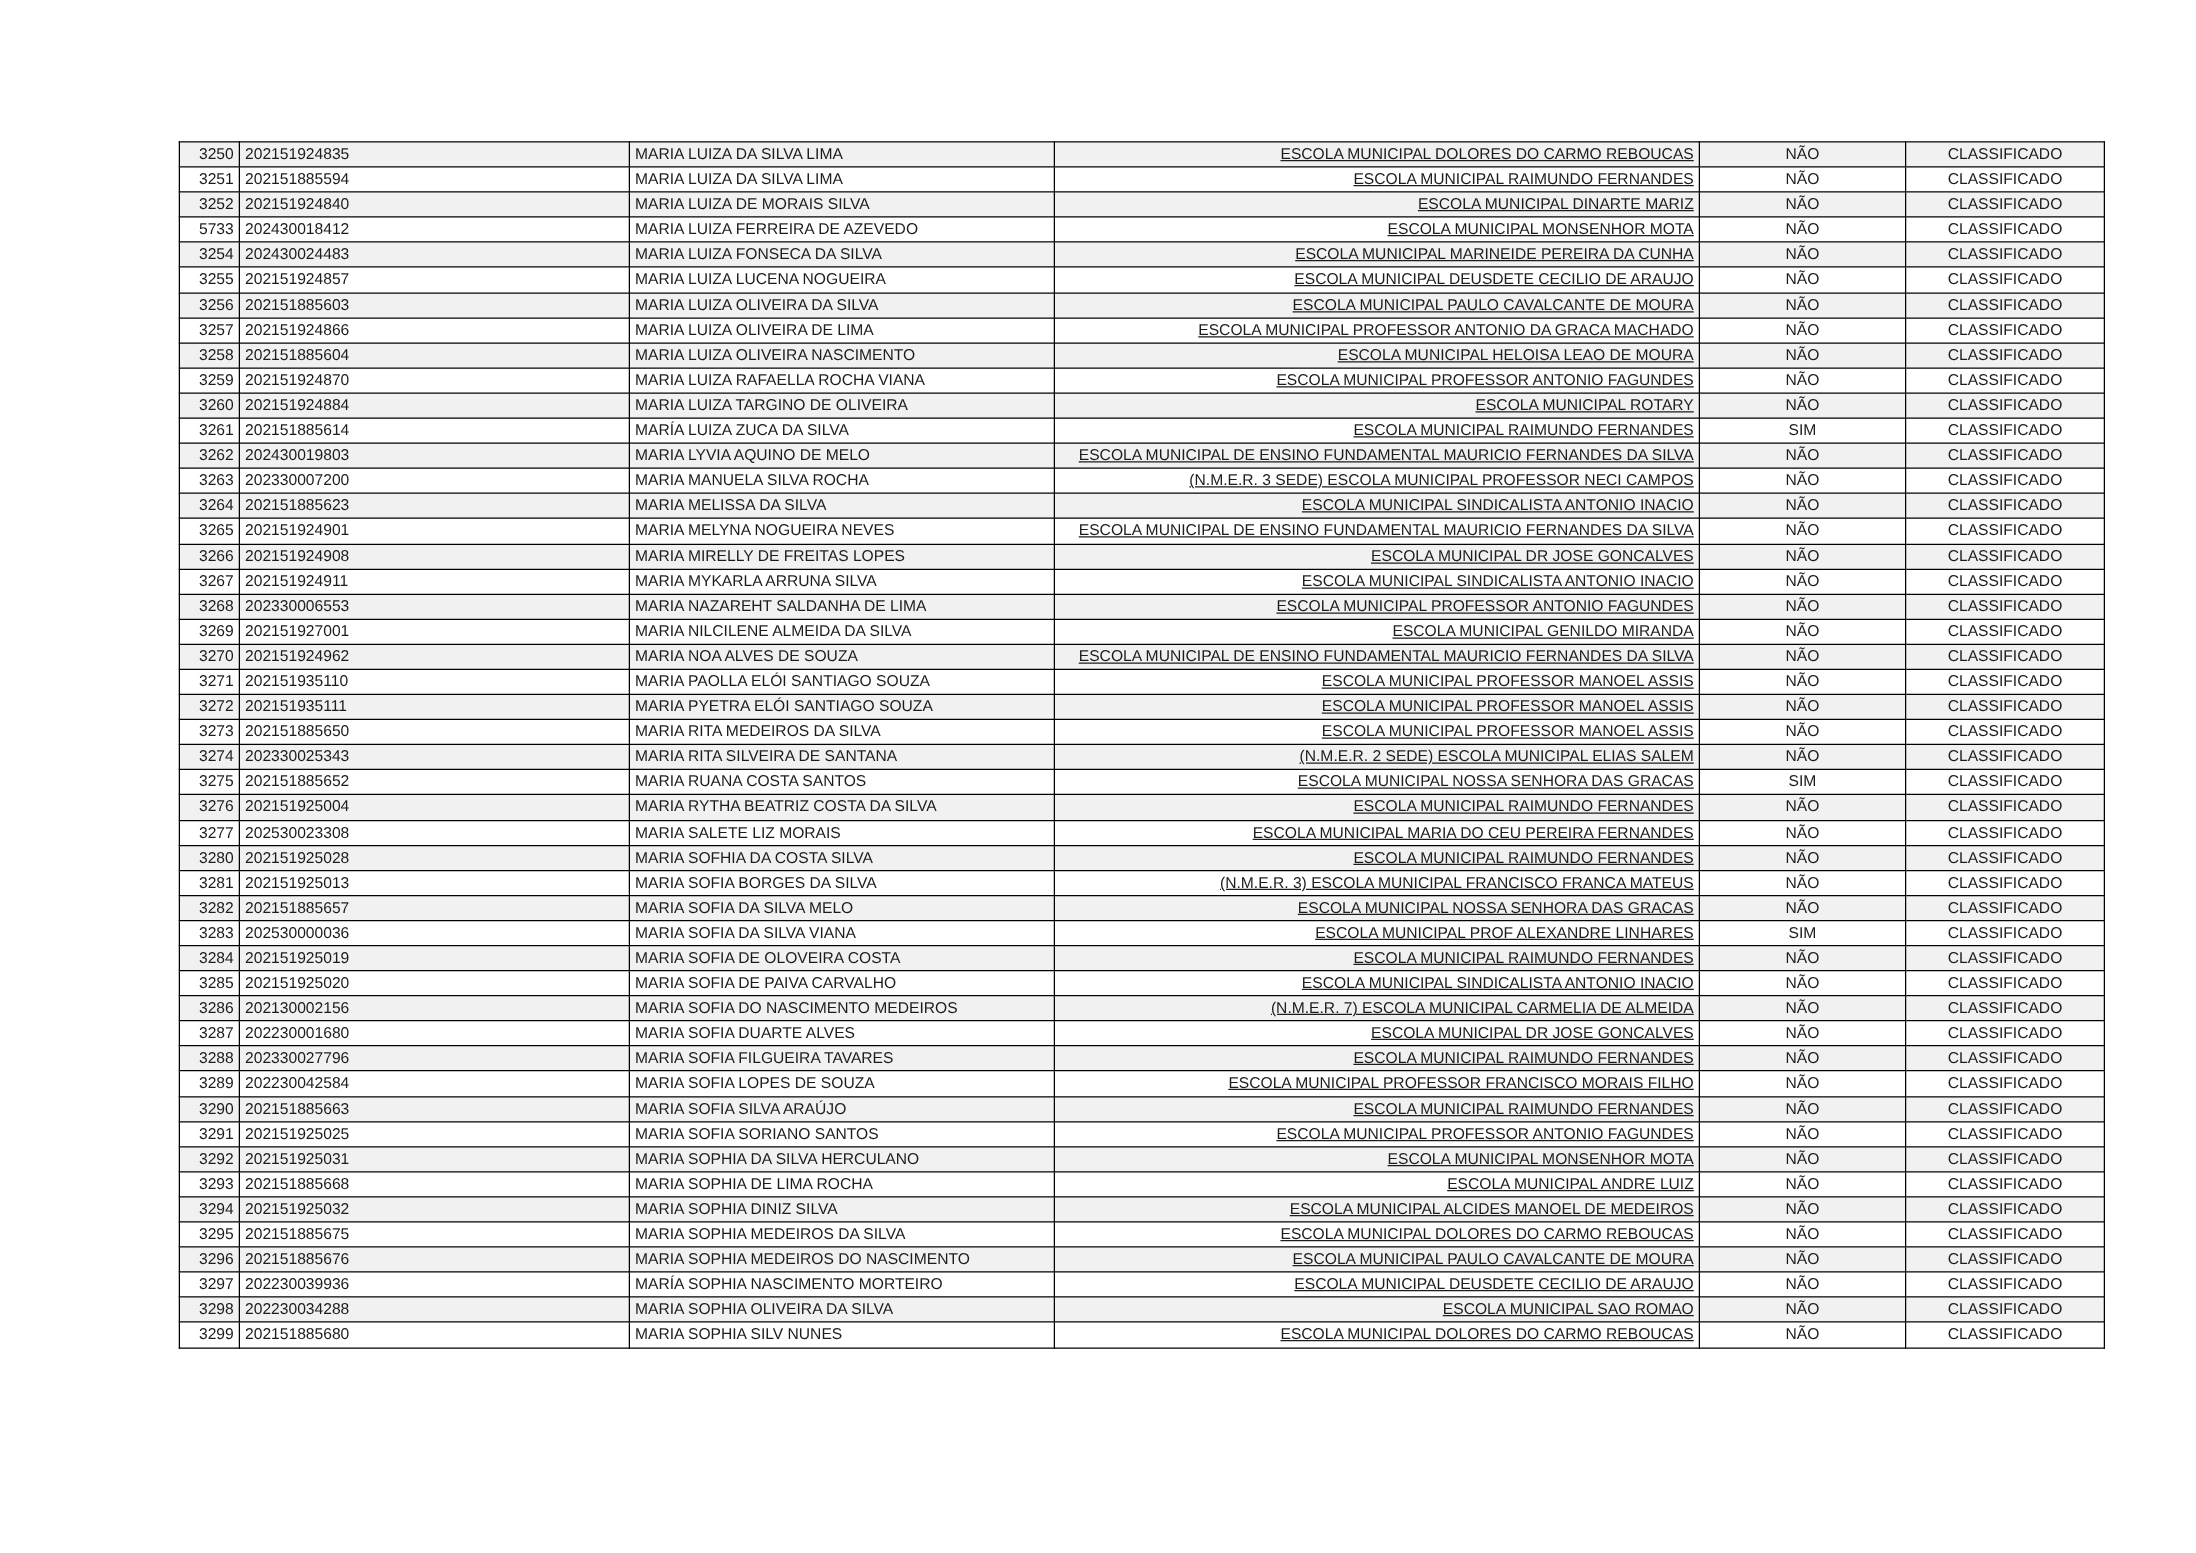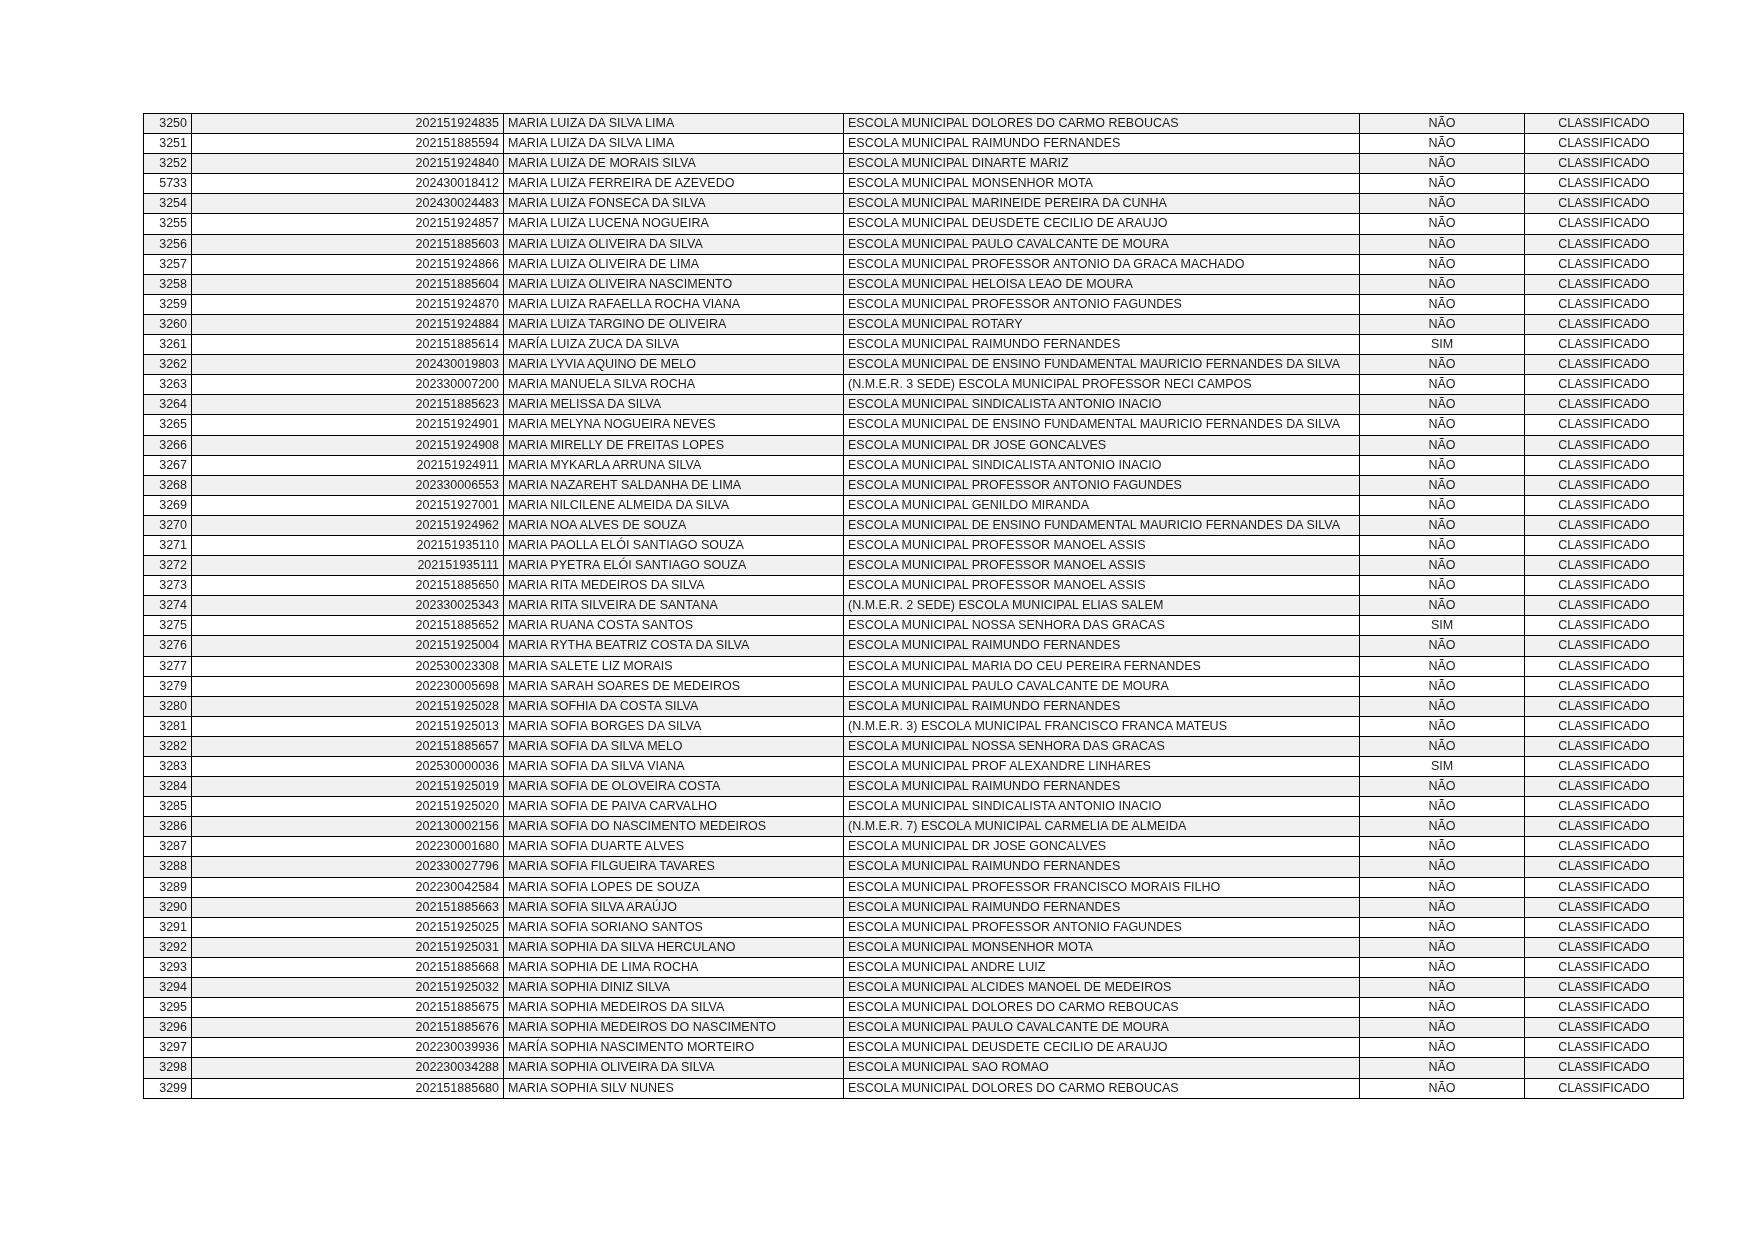--- a/index.html
+++ b/index.html
@@ -31,23 +31,23 @@
     font-size: 12.5px;
     color: #1c1c1c;
     padding: 0 4px;
     overflow: hidden;
     white-space: nowrap;
     box-sizing: border-box;
   }
   tr.alt td { background: #f1f1f1; }
   tr.plain td { background: #ffffff; }
   td.c-rank   { text-align: right;  padding-right: 7px; }
-  td.c-id     { text-align: right; }
+  td.c-id     { text-align: left; }
   td.c-name   { text-align: left; }
-  td.c-school { text-align: left; }
+  td.c-school { text-align: right; text-decoration: underline; }
   td.c-flag   { text-align: center; }
   td.c-status { text-align: center; }
 </style>
 </head>
 <body>
 
 <div class="table-wrap">
   <table class="results">
     <colgroup>
       <col style="width:48px">
@@ -275,28 +275,20 @@
           <td class="c-status">CLASSIFICADO</td>
         </tr>
         <tr class="plain">
           <td class="c-rank">3277</td>
           <td class="c-id">202530023308</td>
           <td class="c-name">MARIA SALETE LIZ MORAIS</td>
           <td class="c-school">ESCOLA MUNICIPAL MARIA DO CEU PEREIRA FERNANDES</td>
           <td class="c-flag">NÃO</td>
           <td class="c-status">CLASSIFICADO</td>
         </tr>
-        <tr class="plain">
-          <td class="c-rank">3279</td>
-          <td class="c-id">202230005698</td>
-          <td class="c-name">MARIA SARAH SOARES DE MEDEIROS</td>
-          <td class="c-school">ESCOLA MUNICIPAL PAULO CAVALCANTE DE MOURA</td>
-          <td class="c-flag">NÃO</td>
-          <td class="c-status">CLASSIFICADO</td>
-        </tr>
         <tr class="alt">
           <td class="c-rank">3280</td>
           <td class="c-id">202151925028</td>
           <td class="c-name">MARIA SOFHIA DA COSTA SILVA</td>
           <td class="c-school">ESCOLA MUNICIPAL RAIMUNDO FERNANDES</td>
           <td class="c-flag">NÃO</td>
           <td class="c-status">CLASSIFICADO</td>
         </tr>
         <tr class="plain">
           <td class="c-rank">3281</td>

